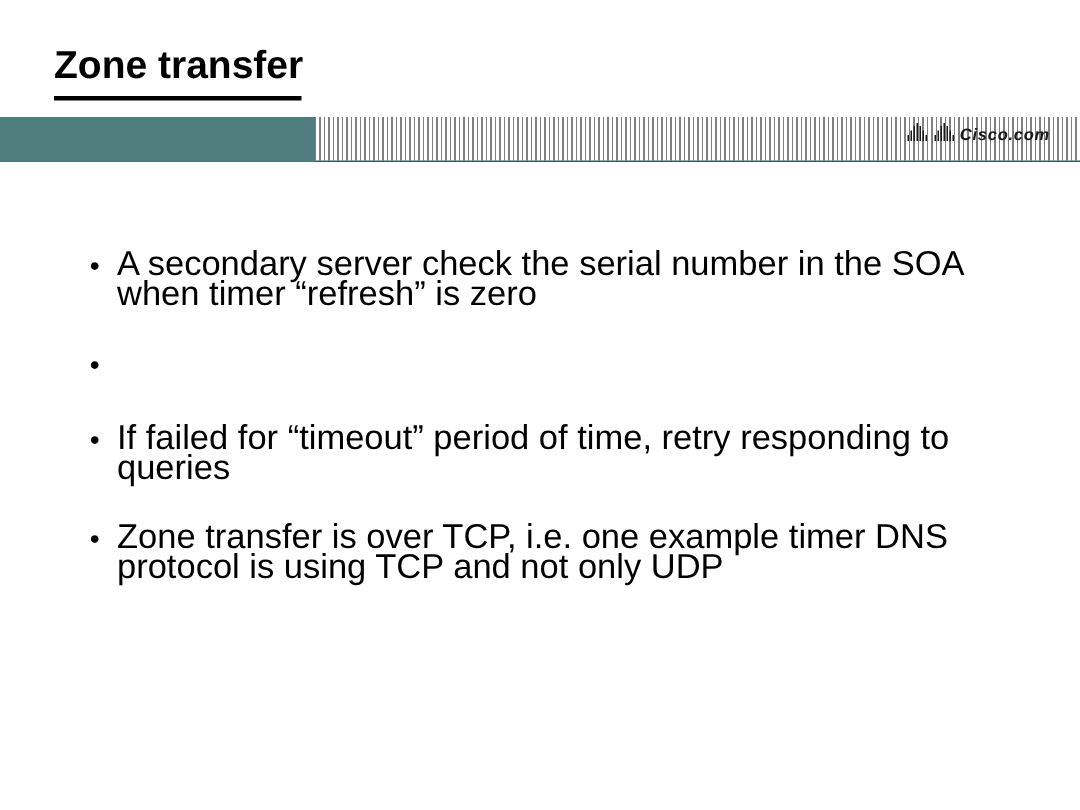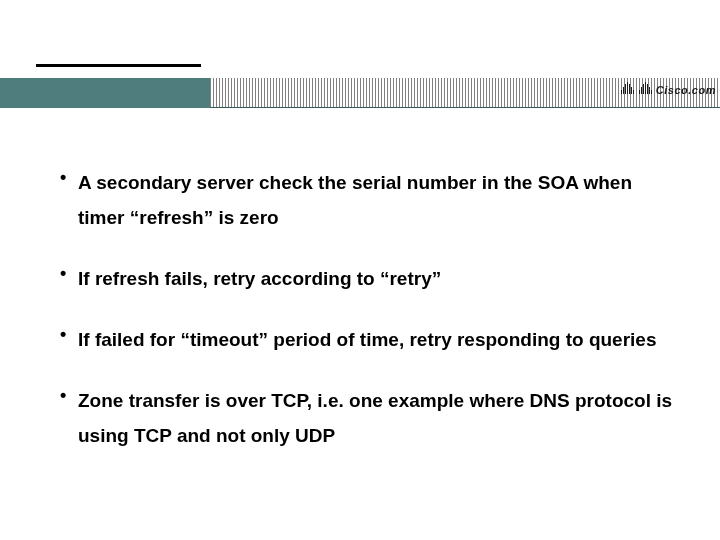--- a/index.html
+++ b/index.html
@@ -8,39 +8,40 @@
   .title { position: absolute; top: 28px; left: 36px; font-size: 26px; font-weight: bold; color: #000; }
   .title-underline { position: absolute; top: 64px; left: 36px; width: 165px; height: 3px; background: #000; }
   .band { position: absolute; top: 78px; left: 0; width: 720px; height: 30px; }
   .band-left { position: absolute; top: 0; left: 0; width: 210px; height: 30px; background: #4f7d7d; }
   .band-stripes { position: absolute; top: 0; left: 210px; width: 510px; height: 30px;
     background: repeating-linear-gradient(90deg,
       #808080 0px, #808080 1px,
       #ffffff 1px, #ffffff 3px);
     border-bottom: 1px solid #3a5a5a;
   }
-  .logo { position: absolute; top: 82px; right: 4px; display: flex; align-items: flex-end; gap: 4px; }
+  .logo { position: absolute; top: 82px; right: 20px; display: flex; align-items: flex-end; gap: 4px; }
   .logo-text { font-size: 11px; font-weight: bold; font-style: italic; letter-spacing: 0.5px; color: #1a1a1a; font-family: Arial, sans-serif; }
   .logo-bars { display: flex; align-items: flex-end; gap: 1px; padding-bottom: 2px; }
   .logo-bars span { width: 1px; background: #1a1a1a; display: inline-block; }
   .b1{height:4px}.b2{height:7px}.b3{height:10px}.b4{height:12px}.b5{height:10px}.b6{height:7px}.b7{height:4px}
   .content { position: absolute; top: 165px; left: 60px; right: 40px; }
   .bullet { display: flex; align-items: flex-start; margin-bottom: 26px; }
   .bullet .dot { flex: 0 0 auto; width: 18px; font-size: 18px; font-weight: bold; color: #000; line-height: 24px; }
-  .bullet .text { font-size: 19px; font-weight: bold; color: #000; line-height: 35px; }
+  .bullet .text { font-size: 23px; font-weight: normal; color: #000; line-height: 20px; }
   .footer { position: absolute; bottom: 14px; left: 30px; right: 24px; display: flex; align-items: center; justify-content: space-between; }
   .footer-left { font-size: 8px; color: #888; }
   .footer-center { font-size: 7px; color: #888; position: absolute; left: 150px; bottom: 0; }
   .footer-right { font-size: 9px; color: #888; }
 </style>
 </head>
 <body>
 
 <div class="slide">
 
+  <div class="title">Zone transfer</div>
   <div class="title-underline"></div>
 
   <div class="band">
     <div class="band-left"></div>
     <div class="band-stripes"></div>
   </div>
 
   <div class="logo">
     <div class="logo-bars">
       <span class="b1"></span>
@@ -62,26 +63,25 @@
     <span class="logo-text">Cisco.com</span>
   </div>
 
   <div class="content">
     <div class="bullet">
       <div class="dot">•</div>
       <div class="text">A secondary server check the serial number in the SOA when timer “refresh” is zero</div>
     </div>
     <div class="bullet">
       <div class="dot">•</div>
-      <div class="text">If refresh fails, retry according to “retry”</div>
     </div>
     <div class="bullet">
       <div class="dot">•</div>
       <div class="text">If failed for “timeout” period of time, retry responding to queries</div>
     </div>
     <div class="bullet">
       <div class="dot">•</div>
-      <div class="text">Zone transfer is over TCP, i.e. one example where DNS protocol is using TCP and not only UDP</div>
+      <div class="text">Zone transfer is over TCP, i.e. one example timer DNS protocol is using TCP and not only UDP</div>
     </div>
   </div>
 
 
 </div>
 
 </body></html>

